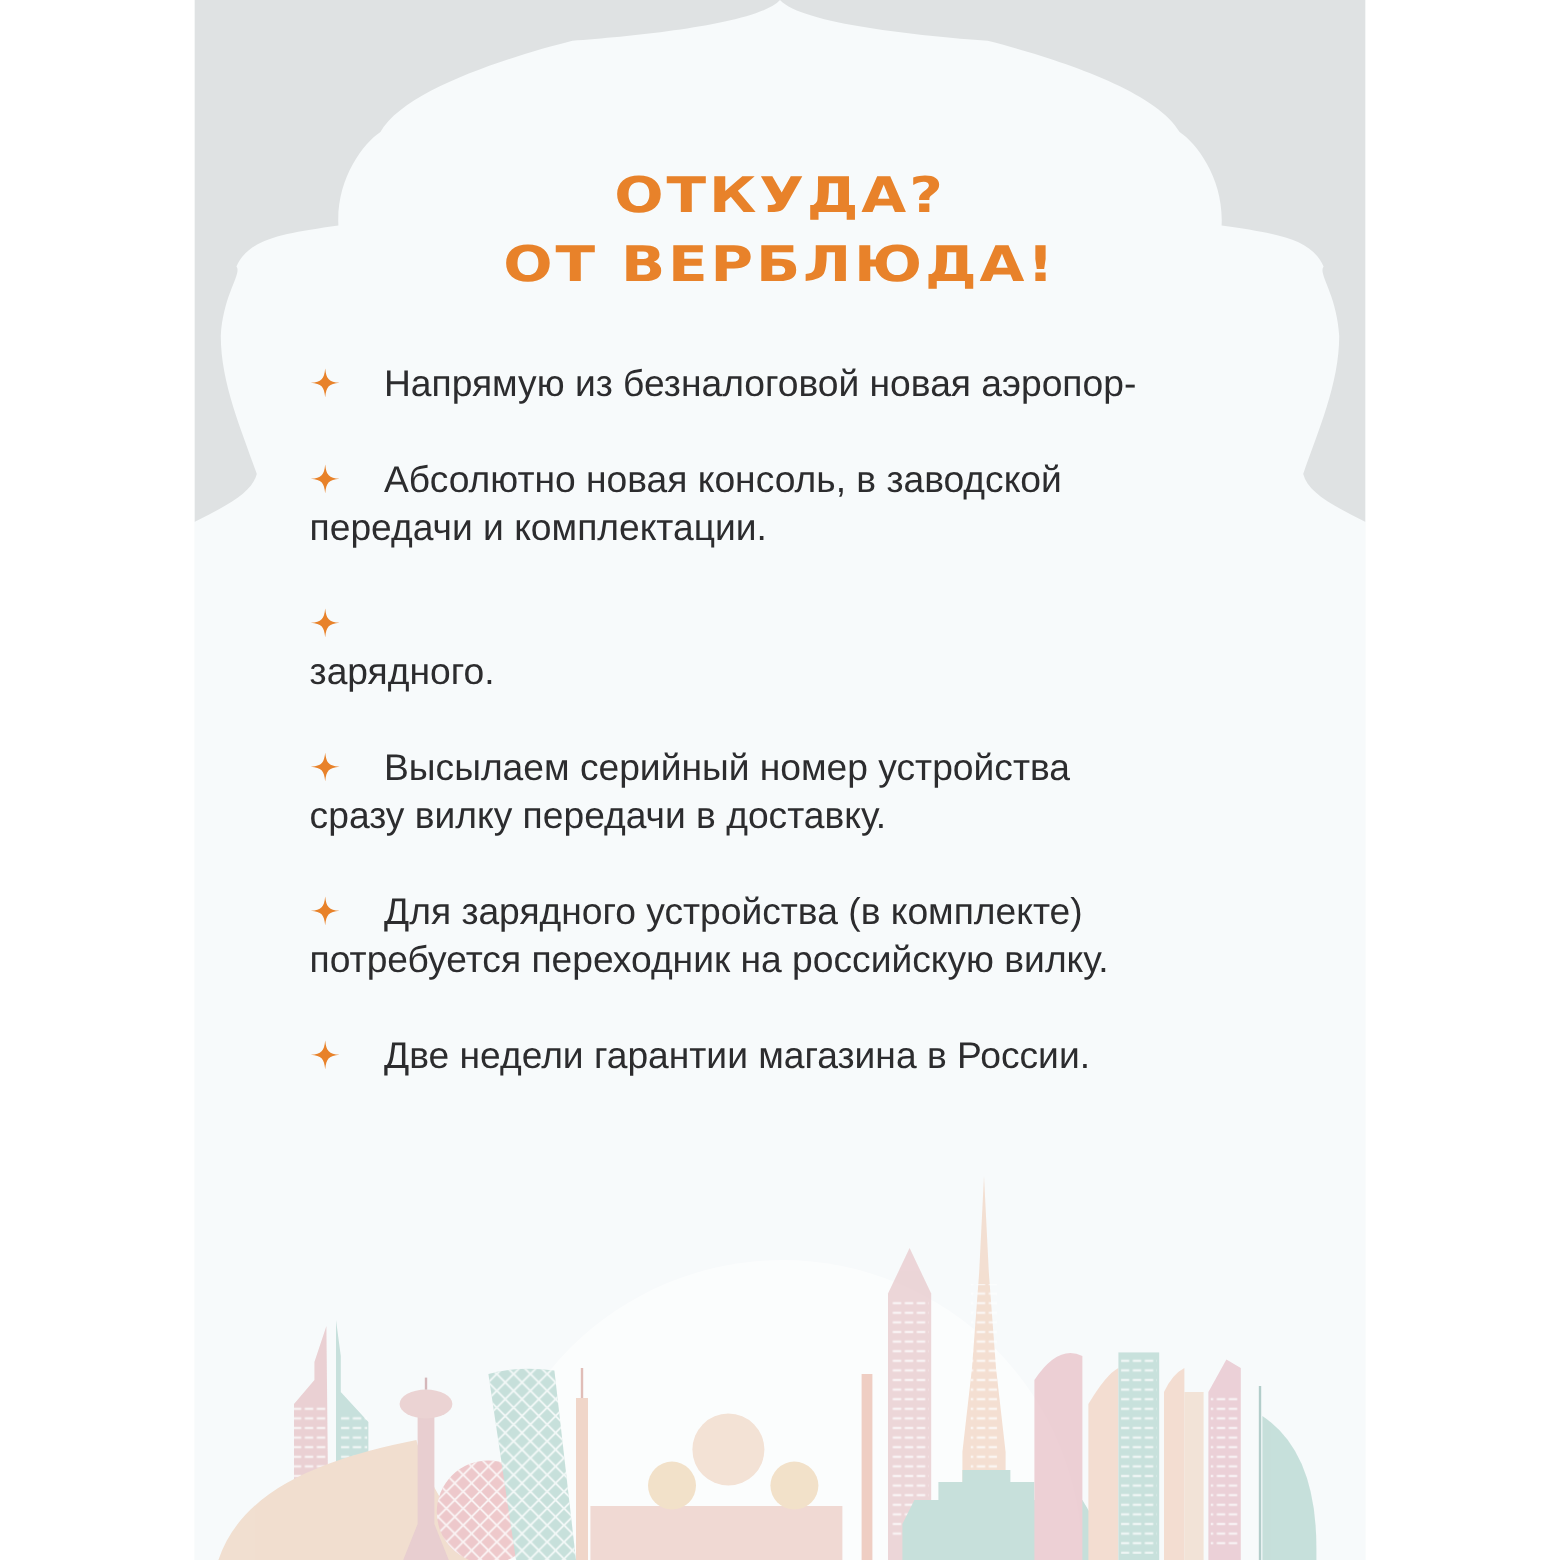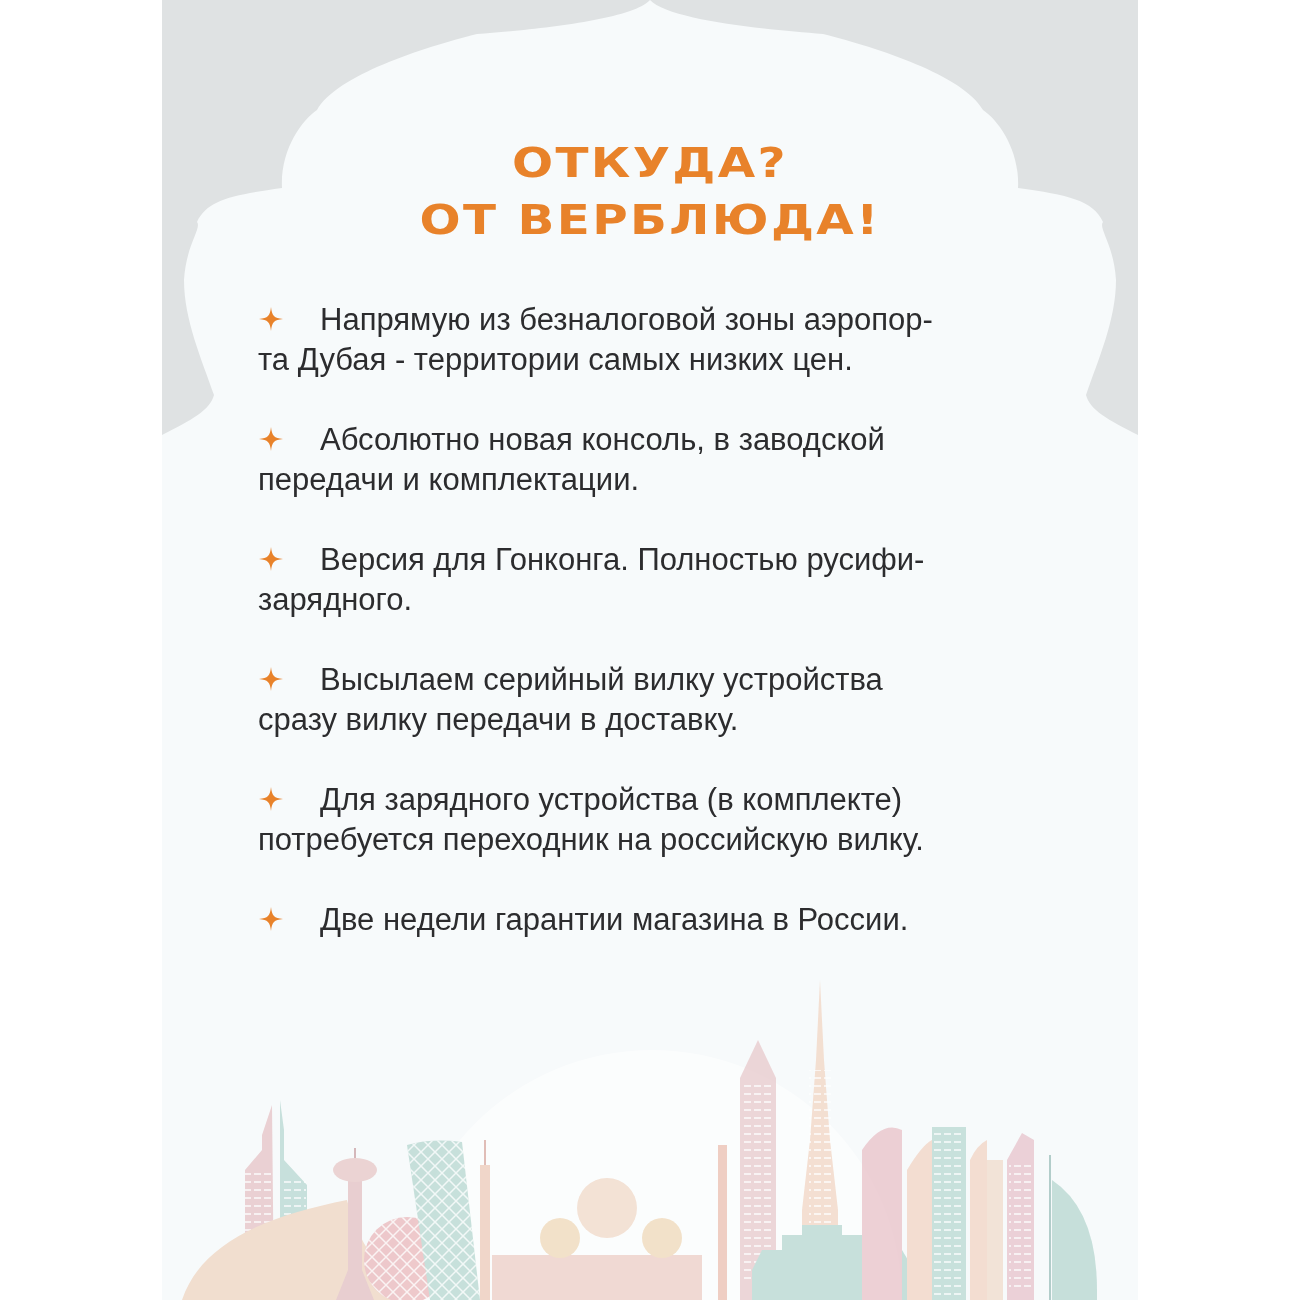--- a/index.html
+++ b/index.html
@@ -59,45 +59,44 @@
   <div class="title">
     <div>ОТКУДА?</div>
     <div>ОТ ВЕРБЛЮДА!</div>
   </div>
 
   <div class="list">
     <div class="item">
       <span class="line">
         <svg class="star" viewBox="0 0 26 26">
             <path fill="#e8822a" d="M13 1 C14 10 16 12 25 13 C16 14 14 16 13 25 C12 16 10 14 1 13 C10 12 12 10 13 1Z"></path>
-          </svg><span>Напрямую из безналоговой зоны аэропор-</span>
+          </svg><span>Напрямую из безналоговой новая аэропор-</span>
       </span>
-      <span class="line">та Дубая - территории самых низких цен.</span>
     </div>
     <div class="item">
       <span class="line">
         <svg class="star" viewBox="0 0 26 26">
             <path fill="#e8822a" d="M13 1 C14 10 16 12 25 13 C16 14 14 16 13 25 C12 16 10 14 1 13 C10 12 12 10 13 1Z"></path>
           </svg><span>Абсолютно новая консоль, в заводской</span>
       </span>
       <span class="line">передачи и комплектации.</span>
     </div>
     <div class="item">
       <span class="line">
         <svg class="star" viewBox="0 0 26 26">
             <path fill="#e8822a" d="M13 1 C14 10 16 12 25 13 C16 14 14 16 13 25 C12 16 10 14 1 13 C10 12 12 10 13 1Z"></path>
-          </svg><span>Версия для Гонконга. Полностью русифи-</span>
+          </svg>
       </span>
       <span class="line">зарядного.</span>
     </div>
     <div class="item">
       <span class="line">
         <svg class="star" viewBox="0 0 26 26">
             <path fill="#e8822a" d="M13 1 C14 10 16 12 25 13 C16 14 14 16 13 25 C12 16 10 14 1 13 C10 12 12 10 13 1Z"></path>
-          </svg><span>Высылаем серийный вилку устройства</span>
+          </svg><span>Высылаем серийный номер устройства</span>
       </span>
       <span class="line">сразу вилку передачи в доставку.</span>
     </div>
     <div class="item">
       <span class="line">
         <svg class="star" viewBox="0 0 26 26">
             <path fill="#e8822a" d="M13 1 C14 10 16 12 25 13 C16 14 14 16 13 25 C12 16 10 14 1 13 C10 12 12 10 13 1Z"></path>
           </svg><span>Для зарядного устройства (в комплекте)</span>
       </span>
       <span class="line">потребуется переходник на российскую вилку.</span>

